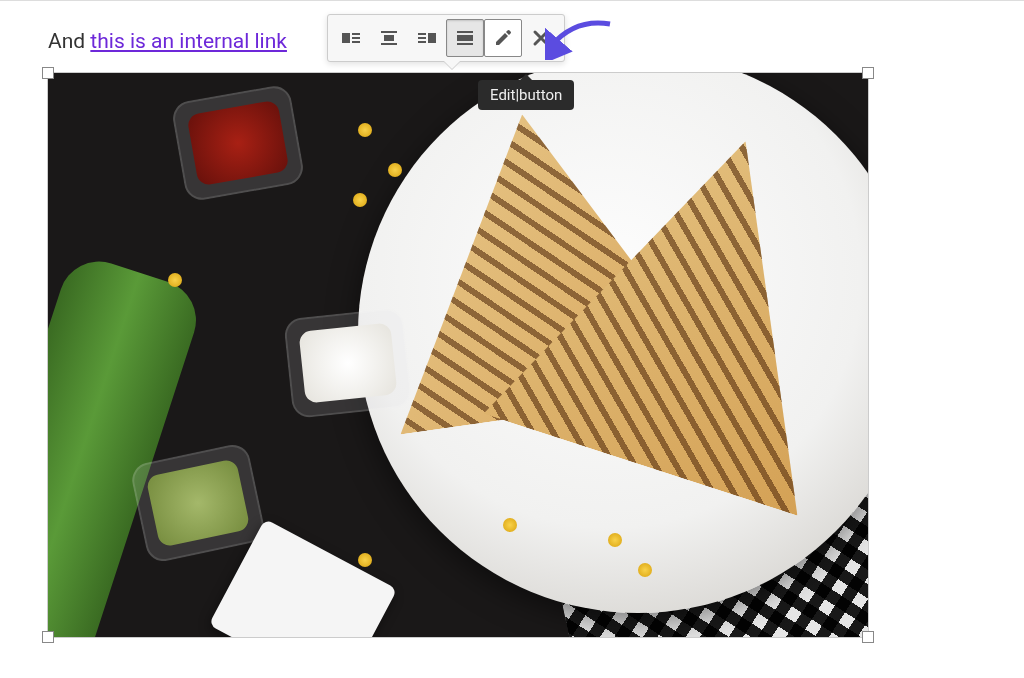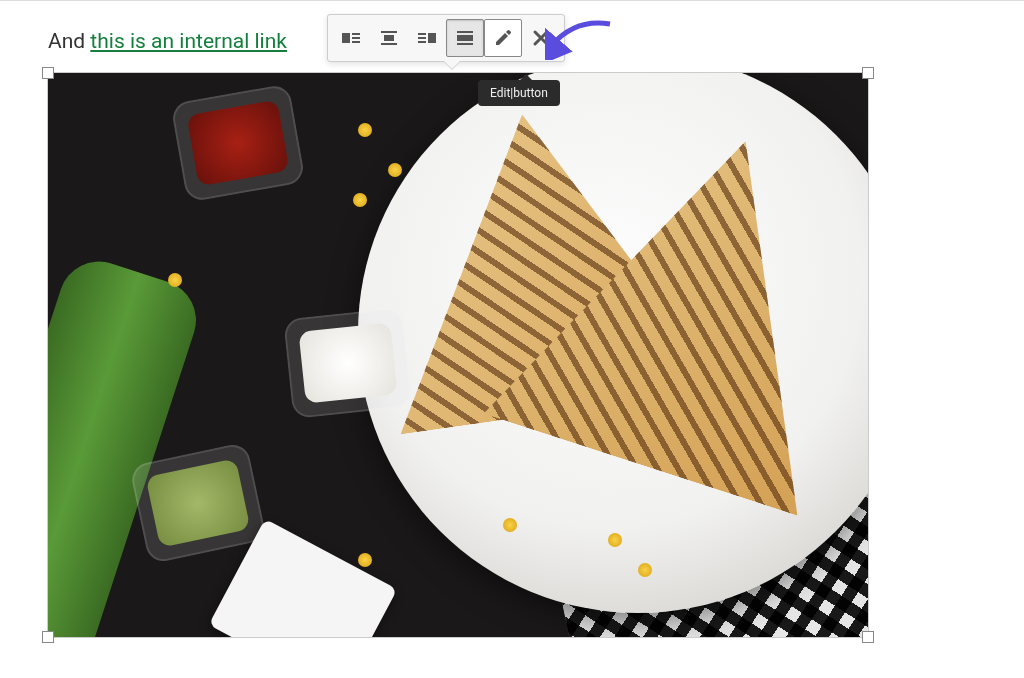--- a/index.html
+++ b/index.html
@@ -18,21 +18,21 @@
       padding: 0;
       border-top: 1px solid #ddd;
     }
     .text-line {
       padding: 28px 48px 0 48px;
       font-size: 21px;
       color: #333;
       font-weight: 400;
     }
     .text-line a {
-      color: #15803d;
+      color: #6d28d9;
       text-decoration: underline;
     }
     .image-block {
       position: relative;
       margin: 20px 48px 0 48px;
       width: 820px;
     }
     .image-wrapper {
       position: relative;
       width: 820px;
@@ -189,21 +189,21 @@
       border-top: 9px solid #f7f7f7;
       filter: drop-shadow(0 1px 0 #ccc);
     }
 
     .tooltip {
       position: absolute;
       top: 80px;
       left: 478px;
       background: #2b2b2b;
       color: #eee;
-      font-size: 12px;
+      font-size: 15px;
       padding: 6px 12px;
       border-radius: 4px;
       z-index: 60;
     }
     .tooltip::before{
       content:'';
       position:absolute;
       top:-6px; left:42px;
       border-left:6px solid transparent;
       border-right:6px solid transparent;

